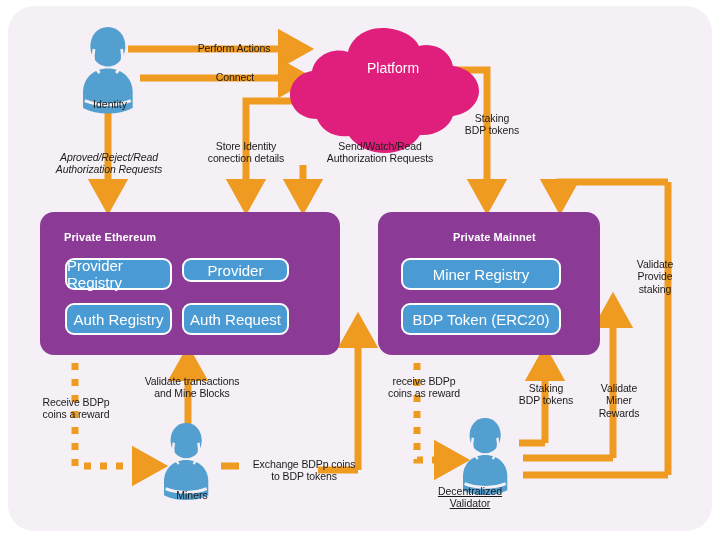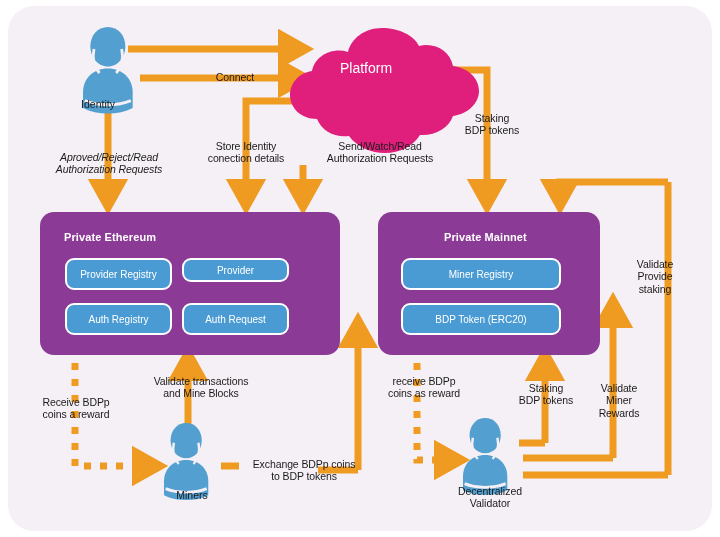--- a/index.html
+++ b/index.html
@@ -7,21 +7,21 @@
        font-family:"Liberation Sans","DejaVu Sans",sans-serif;}
   #canvas{position:relative;width:720px;height:537px;background:#ffffff;}
   .plate{position:absolute;left:8px;top:6px;width:704px;height:525px;
          background:#f5f0f5;border-radius:26px;}
   .lbl{position:absolute;color:#1b1b1b;font-size:10.5px;line-height:12.4px;
        text-align:center;white-space:pre-line;letter-spacing:-0.1px;}
   .boxtitle{position:absolute;color:#ffffff;font-size:11px;font-weight:bold;
             letter-spacing:0.1px;}
   .netbox{position:absolute;background:#8b3a96;border-radius:14px;}
   .chip{position:absolute;background:#4a9bd4;border:2px solid #ffffff;
-        border-radius:9px;color:#ffffff;font-size:10px;
+        border-radius:9px;color:#ffffff;font-size:15px;
         display:flex;align-items:center;justify-content:center;
         box-sizing:border-box;}
   .cloudtxt{position:absolute;color:#ffffff;font-size:14px;}
   .actorlbl{position:absolute;color:#1b1b1b;font-size:10.5px;
             line-height:12.4px;text-align:center;white-space:pre-line;}
   svg.layer{position:absolute;left:0;top:0;width:720px;height:537px;
             pointer-events:none;}
 </style>
 </head>
 <body>
@@ -78,21 +78,21 @@
   <svg class="layer" viewBox="0 0 720 537">
     <g>
       <path d="M382,28 c-18,0 -31,11 -34,24 c-16,-5 -33,4 -36,19
                c-14,2 -22,13 -22,24 c0,13 11,24 27,24
                c5,12 18,19 32,17 c8,11 22,17 36,17
                c15,0 28,-7 35,-18 c15,1 29,-7 33,-19
                c15,-2 26,-13 26,-25 c0,-13 -11,-23 -26,-25
                c-3,-15 -18,-24 -34,-20 c-5,-11 -21,-18 -37,-18 z" fill="#e01f7c"></path>
     </g>
   </svg>
-  <div class="cloudtxt" style="left:321px;top:60px;width:90px;text-align:center;">Platform</div>
+  <div class="cloudtxt" style="left:348px;top:60px;width:90px;text-align:center;">Platform</div>
 
   <svg class="layer" viewBox="0 0 720 537">
 
     <g transform="translate(83,27) scale(0.92)">
       <path d="M27,0 c11,0 19,9 19,21 c0,12 -8,22 -19,22 c-11,0 -19,-10 -19,-22
                C8,9 16,0 27,0 z" fill="#539fd0"></path>
       <path d="M27,45 c16,0 27,11 27,26 l0,17 c-8,4 -17,6 -27,6
                c-10,0 -19,-2 -27,-6 l0,-17 C0,56 11,45 27,45 z" fill="#539fd0"></path>
       <path d="M12,24 c-2,10 0,20 6,26" stroke="#f5f0f5" stroke-width="3" fill="none"></path>
       <path d="M42,24 c2,10 0,20 -6,26" stroke="#f5f0f5" stroke-width="3" fill="none"></path>
@@ -113,52 +113,53 @@
       <path d="M27,0 c11,0 19,9 19,21 c0,12 -8,22 -19,22 c-11,0 -19,-10 -19,-22
                C8,9 16,0 27,0 z" fill="#539fd0"></path>
       <path d="M27,45 c16,0 27,11 27,26 l0,17 c-8,4 -17,6 -27,6
                c-10,0 -19,-2 -27,-6 l0,-17 C0,56 11,45 27,45 z" fill="#539fd0"></path>
       <path d="M12,24 c-2,10 0,20 6,26" stroke="#f5f0f5" stroke-width="3" fill="none"></path>
       <path d="M42,24 c2,10 0,20 -6,26" stroke="#f5f0f5" stroke-width="3" fill="none"></path>
       <path d="M2,80 c14,6 36,6 50,0" stroke="#f5f0f5" stroke-width="3.4" fill="none"></path>
     </g>
   </svg>
 
-  <div class="actorlbl" style="left:56px;top:98px;width:84px;">Identity</div>
+  <div class="actorlbl" style="left:68px;top:98px;width:84px;">Identity</div>
   <div class="actorlbl" style="left:150px;top:489px;width:84px;">Miners</div>
-  <div class="actorlbl" style="left:440px;top:485px;width:100px;">Decentralized
+  <div class="actorlbl" style="left:420px;top:485px;width:100px;text-decoration:underline;">Decentralized
 Validator</div>
 
   <div class="netbox" style="left:40px;top:212px;width:300px;height:143px;"></div>
   <div class="boxtitle" style="left:64px;top:231px;">Private Ethereum</div>
   <div class="chip" style="left:65px;top:258px;width:107px;height:32px;">Provider Registry</div>
   <div class="chip" style="left:182px;top:258px;width:107px;height:24px;">Provider</div>
   <div class="chip" style="left:65px;top:303px;width:107px;height:32px;">Auth Registry</div>
   <div class="chip" style="left:182px;top:303px;width:107px;height:32px;">Auth Request</div>
 
   <div class="netbox" style="left:378px;top:212px;width:222px;height:143px;"></div>
-  <div class="boxtitle" style="left:396px;top:231px;padding-left:48px;">Private Mainnet</div>
+  <div class="boxtitle" style="left:405px;top:231px;padding-left:48px;">Private Mainnet</div>
   <div class="chip" style="left:401px;top:258px;width:160px;height:32px;">Miner Registry</div>
   <div class="chip" style="left:401px;top:303px;width:160px;height:32px;">BDP Token (ERC20)</div>
 
+  <div class="lbl" style="left:168px;top:42px;width:132px;">Perform Actions</div>
   <div class="lbl" style="left:176px;top:71px;width:118px;">Connect</div>
   <div class="lbl" style="left:38px;top:151px;width:142px;font-style:italic;">Aproved/Reject/Read
 Authorization Requests</div>
   <div class="lbl" style="left:190px;top:140px;width:112px;">Store Identity
 conection details</div>
   <div class="lbl" style="left:318px;top:140px;width:124px;">Send/Watch/Read
 Authorization Requests</div>
   <div class="lbl" style="left:456px;top:112px;width:72px;">Staking
 BDP tokens</div>
   <div class="lbl" style="left:624px;top:258px;width:62px;">Validate
 Provide
 staking</div>
   <div class="lbl" style="left:26px;top:396px;width:100px;">Receive BDPp
 coins a reward</div>
-  <div class="lbl" style="left:140px;top:375px;width:122px;">Validate transactions
+  <div class="lbl" style="left:131px;top:375px;width:122px;">Validate transactions
 and Mine Blocks</div>
   <div class="lbl" style="left:249px;top:458px;width:110px;text-align:center;">Exchange BDPp coins
 to BDP tokens</div>
   <div class="lbl" style="left:378px;top:375px;width:92px;">receive BDPp
 coins as reward</div>
   <div class="lbl" style="left:510px;top:382px;width:72px;">Staking
 BDP tokens</div>
   <div class="lbl" style="left:588px;top:382px;width:62px;">Validate
 Miner
 Rewards</div>

